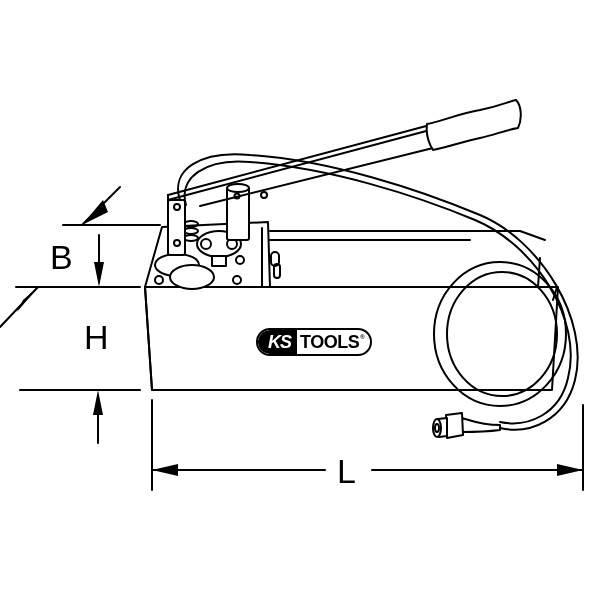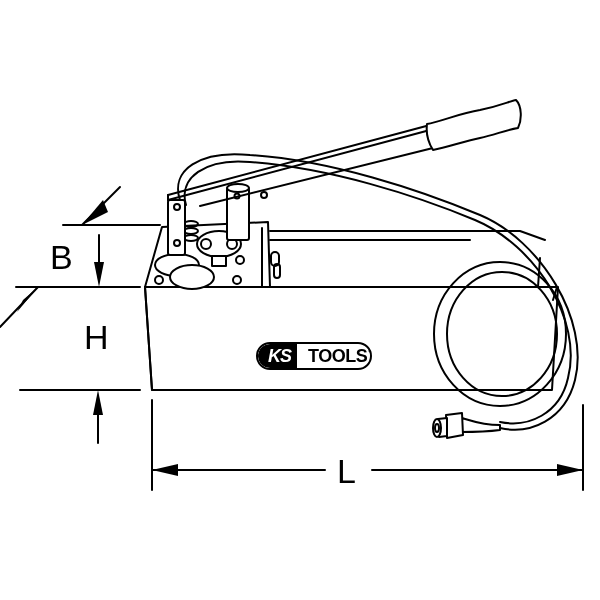--- a/index.html
+++ b/index.html
@@ -1,21 +1,21 @@
 <!DOCTYPE html>
 <html><head>
 <meta charset="utf-8">
 <style>
   html, body { margin: 0; padding: 0; background: #ffffff; }
   #canvas { position: relative; width: 600px; height: 600px; background: #ffffff; overflow: hidden; }
   svg { position: absolute; left: 0; top: 0; }
   .dim-label { position: absolute; font-family: "Liberation Sans", sans-serif; font-size: 34px; color: #000; line-height: 1; }
-  .logo { position: absolute; left: 256px; top: 342px; width: 116px; height: 28px; border: 2px solid #000; border-radius: 14px; box-sizing: border-box; display: flex; overflow: hidden; background: #fff; }
+  .logo { position: absolute; left: 256px; top: 328px; width: 116px; height: 28px; border: 2px solid #000; border-radius: 14px; box-sizing: border-box; display: flex; overflow: hidden; background: #fff; }
   .logo-ks { background: #000; color: #fff; font-family: "Liberation Sans", sans-serif; font-weight: bold; font-size: 18px; font-style: italic; padding: 0 6px 0 10px; display: flex; align-items: center; letter-spacing: -1px; border-radius: 12px 0 0 12px; }
-  .logo-tools { color: #000; font-family: "Liberation Sans", sans-serif; font-weight: bold; font-size: 18px; display: flex; align-items: center; padding-left: 11px; letter-spacing: -0.5px; }
+  .logo-tools { color: #000; font-family: "Liberation Sans", sans-serif; font-weight: bold; font-size: 18px; display: flex; align-items: center; padding-left: 3px; letter-spacing: -0.5px; }
   .logo-reg { font-size: 6px; align-self: flex-start; margin-top: 4px; margin-left: 1px; }
 </style>
 </head>
 <body>
 
 <div id="canvas">
   <svg width="600" height="600" viewBox="0 0 600 600" fill="none" stroke="#000" stroke-width="2" stroke-linejoin="round" stroke-linecap="round">
 
     <g>
       <line x1="63" y1="225" x2="160" y2="225"></line>

